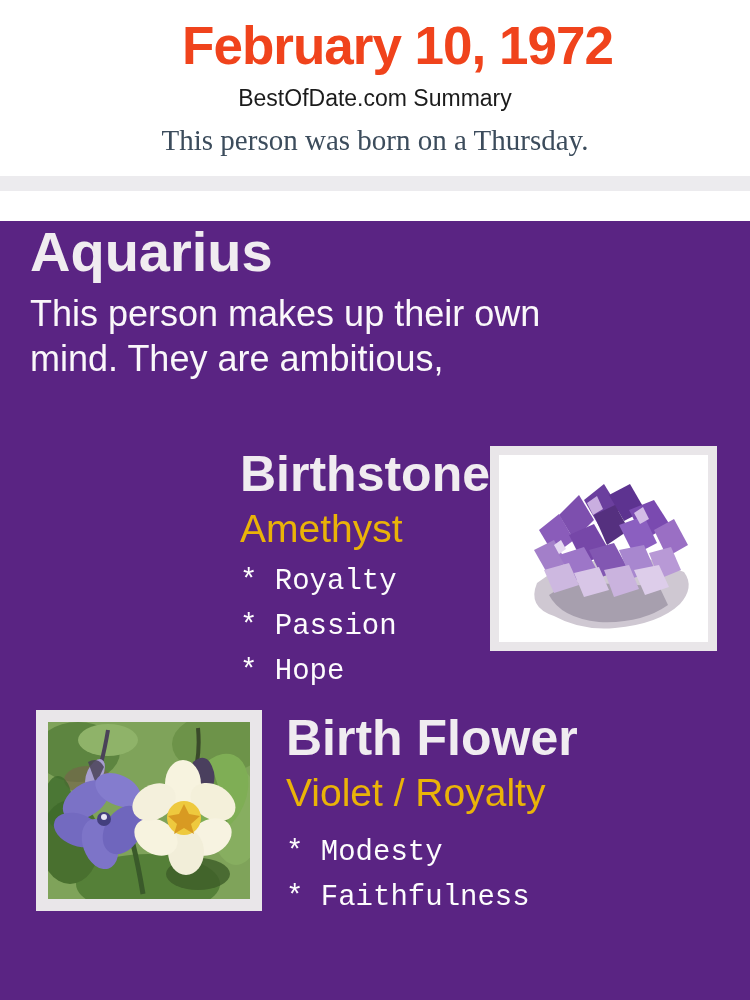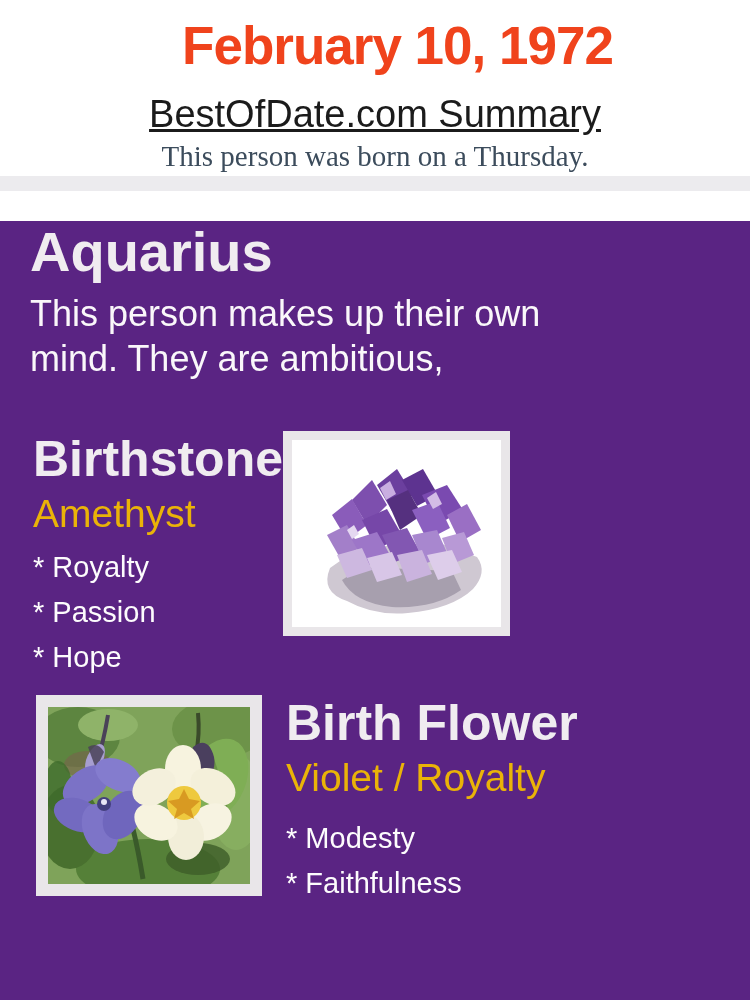--- a/index.html
+++ b/index.html
@@ -3,32 +3,32 @@
 <meta charset="utf-8">
 <style>
   html,body{margin:0;padding:0;background:#ffffff;}
   .page{
     width:750px;height:1000px;overflow:hidden;background:#ffffff;
     font-family:"Liberation Sans",sans-serif;position:relative;
   }
   
   .header{height:176px;box-sizing:border-box;padding-top:16px;text-align:center;background:#ffffff;}
   .date-title{font-size:53px;font-weight:700;color:#F0431C;line-height:60px;letter-spacing:-1px;padding-left:45px;}
-  .summary-line{font-size:38px;font-weight:400;color:#1B1B1B;line-height:40px;margin-top:18px;text-decoration:underline;}
+  .summary-line{font-size:23px;font-weight:400;color:#1B1B1B;line-height:40px;margin-top:2px;}
   .weekday-line{font-size:29px;font-weight:400;color:#3C4C5C;line-height:36px;margin-top:4px;font-family:Liberation Serif, serif;}
   .divider{height:15px;background:#ECEBEE;}
   
   .purple{height:809px;background:#5A2483;box-sizing:border-box;}
   .sign{margin:30px 0 0 30px;font-size:56px;font-weight:700;color:#F0ECF0;line-height:62px;}
   .desc{margin:8px 24px 0 30px;font-size:36px;font-weight:400;color:#FAF7FA;line-height:45px;}
   .sec-heading{font-size:50px;font-weight:700;color:#F0ECF0;line-height:56px;}
   .sec-name{font-size:39px;font-weight:400;color:#eab308;line-height:46px;margin-top:4px;}
-  .trait{font-size:29px;font-weight:400;color:#FDFCFD;line-height:30px;margin-top:15px;}
+  .trait{font-size:29px;font-weight:400;color:#FDFCFD;line-height:30px;margin-top:15px;font-family:Liberation Mono, monospace;}
   
-  .stone-row{display:flex;justify-content:flex-start;align-items:flex-start;margin:50px 33px 0 33px;}
+  .stone-row{display:flex;justify-content:flex-end;align-items:flex-start;margin:65px 33px 0 33px;}
   .flower-row{display:flex;align-items:flex-start;margin:23px 0 0 36px;}
   .flower-text{margin-left:24px;}
   .flower-text .trait.first{margin-top:22px;}
   
   .photo-frame{background:#E9E6E9;box-sizing:border-box;flex-shrink:0;}
   .stone-photo{width:227px;height:205px;padding:9px;}
   .stone-photo svg{display:block;width:209px;height:187px;background:#ffffff;}
   .flower-photo{width:226px;height:201px;padding:12px;}
   .flower-photo svg{display:block;width:202px;height:177px;}
 </style>

